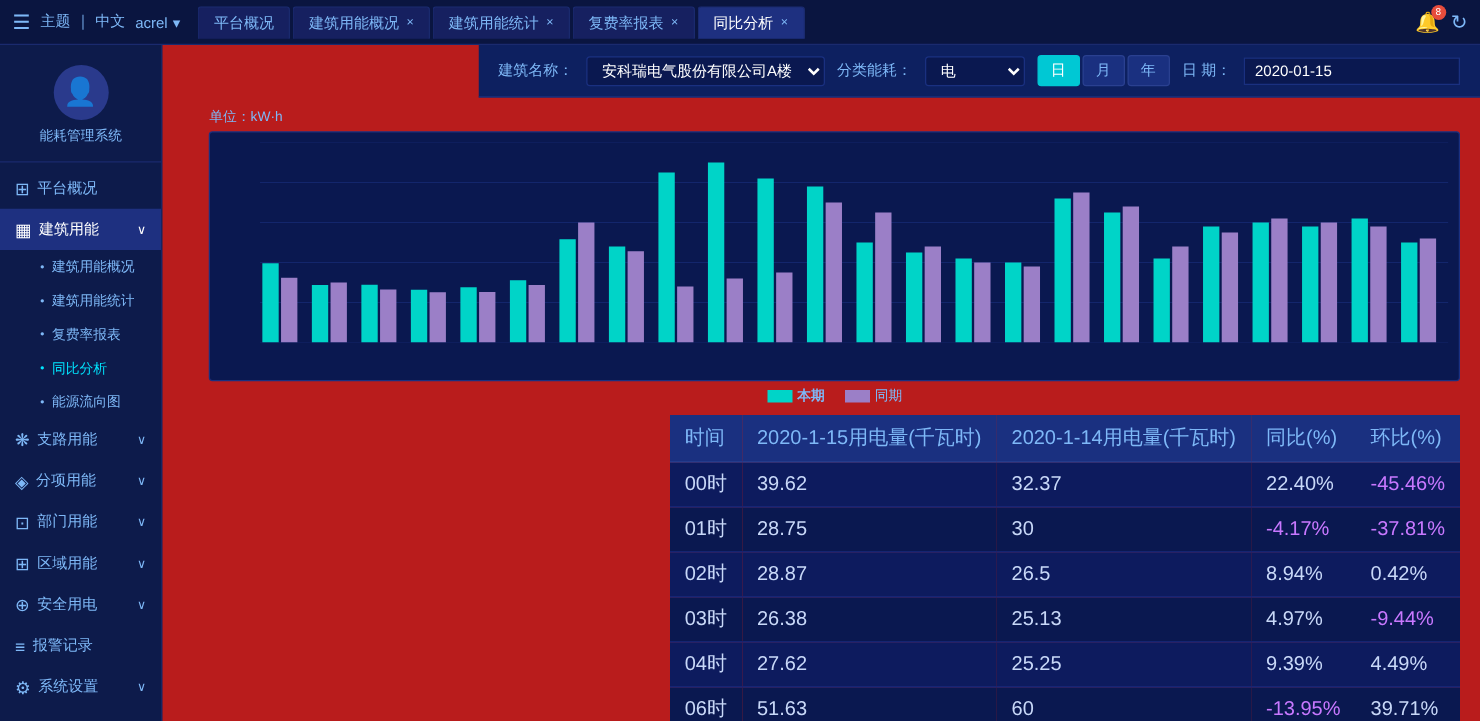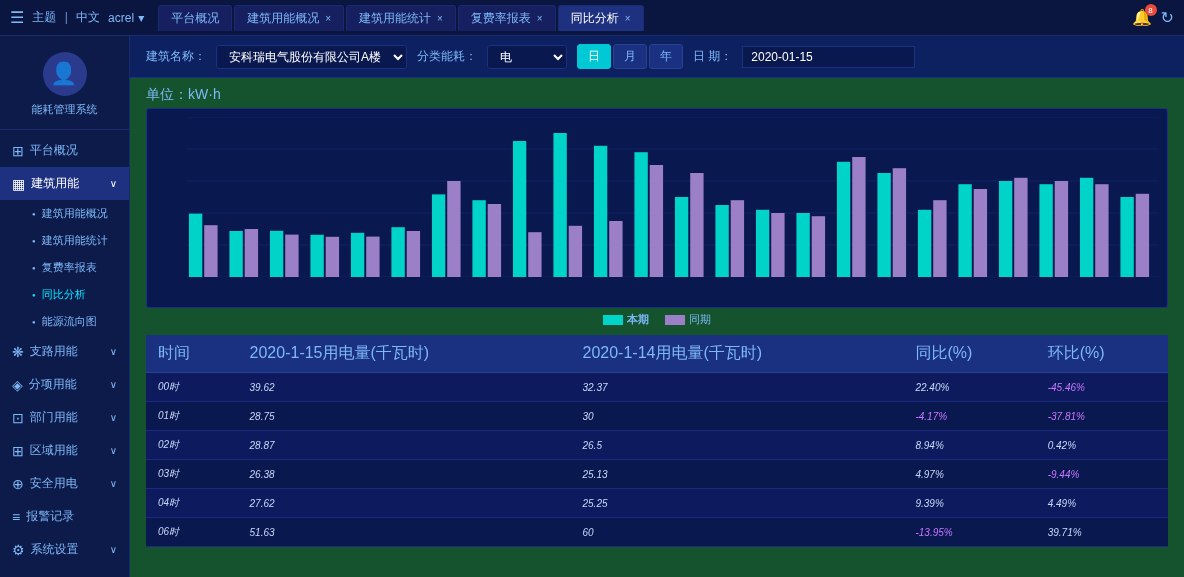--- a/index.html
+++ b/index.html
@@ -27,46 +27,46 @@
     .nav-item { display: flex; align-items: center; padding: 8px 12px; cursor: pointer; color: #7eb8f7; font-size: 12px; }
     .nav-item.active { background: #1e3080; color: #fff; }
     .nav-item .nav-icon { margin-right: 6px; font-size: 14px; }
     .nav-item .arrow { margin-left: auto; font-size: 10px; }
     .sub-nav { padding-left: 20px; }
     .sub-nav-item { display: flex; align-items: center; padding: 6px 12px; cursor: pointer; color: #7eb8f7; font-size: 11px; }
     .sub-nav-item.active { color: #00e5ff; }
     .sub-nav-item::before { content: '●'; font-size: 6px; margin-right: 6px; }
 
     
-    .main { position: absolute; top: 36px; left: 130px; width: calc(1184px - 130px); height: calc(577px - 36px); background: #14532d; overflow: hidden; display: flex; flex-direction: column; }
+    .main { position: absolute; top: 36px; left: 130px; width: calc(1184px - 130px); height: calc(577px - 36px); background: #b91c1c; overflow: hidden; display: flex; flex-direction: column; align-items: flex-end; }
 
     
     .filter-bar { background: #0d2060; padding: 8px 16px; display: flex; align-items: center; gap: 10px; border-bottom: 1px solid #1a3080; flex-shrink: 0; }
     .filter-label { color: #7eb8f7; font-size: 12px; white-space: nowrap; }
     .filter-select { background: #0a1850; border: 1px solid #1a3080; color: #fff; padding: 3px 8px; border-radius: 3px; font-size: 12px; min-width: 80px; }
     .filter-select-wide { min-width: 160px; }
     .date-btns { display: flex; gap: 2px; }
     .date-btn { background: #1a3080; border: 1px solid #2a4090; color: #7eb8f7; padding: 3px 10px; border-radius: 3px; font-size: 12px; cursor: pointer; }
     .date-btn.active { background: #00c8d4; color: #fff; border-color: #00c8d4; }
     .date-input { background: #0a1850; border: 1px solid #1a3080; color: #fff; padding: 3px 8px; border-radius: 0; font-size: 12px; }
 
     
     .chart-area { padding: 8px 16px; flex-shrink: 0; }
-    .chart-unit { color: #7eb8f7; font-size: 14px; margin-bottom: 4px; }
+    .chart-unit { color: #7eb8f7; font-size: 11px; margin-bottom: 4px; }
     .chart-container { position: relative; height: 200px; background: #0a1850; border: 1px solid #1a3080; border-radius: 3px; padding: 8px 8px 30px 40px; }
     .chart-svg { width: 100%; height: 100%; }
 
     
     .table-area { flex: 1; overflow-y: auto; padding: 0 16px 8px; }
     table { width: 100%; border-collapse: collapse; }
     thead tr { background: #1a3080; }
     thead th { padding: 8px 12px; text-align: left; color: #7eb8f7; font-size: 16px; font-weight: normal; border-bottom: 1px solid #2a4090; }
     tbody tr { background: #0d1b5e; border-bottom: 1px solid #1a2a7e; }
     tbody tr:nth-child(even) { background: #0a1850; }
-    tbody td { padding: 7px 12px; color: #c8d8f8; font-size: 10px; font-style: italic; }
+    tbody td { padding: 7px 12px; color: #c8d8f8; font-size: 16px; }
     .neg { color: #c878ff; }
   </style>
 </head>
 <body>
 
 <div class="topbar">
   <span class="topbar-menu-icon">☰</span>
   <span class="topbar-theme">主题</span>
   <span class="topbar-theme">｜</span>
   <span class="topbar-theme">中文</span>

